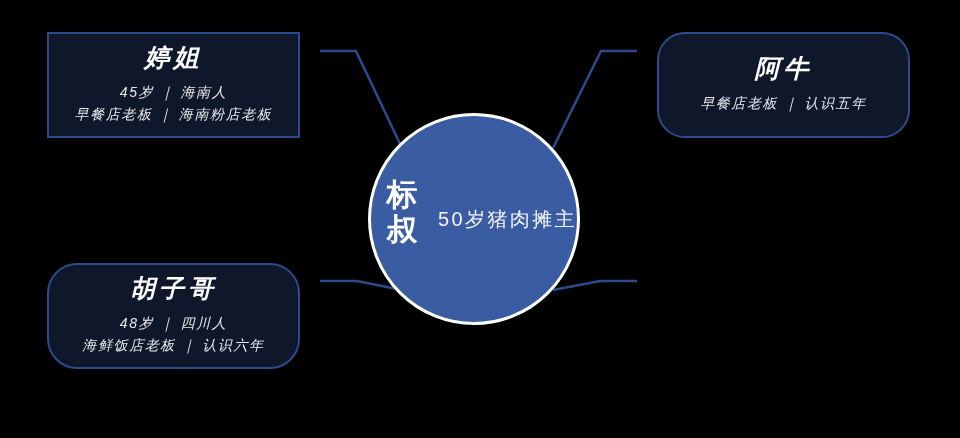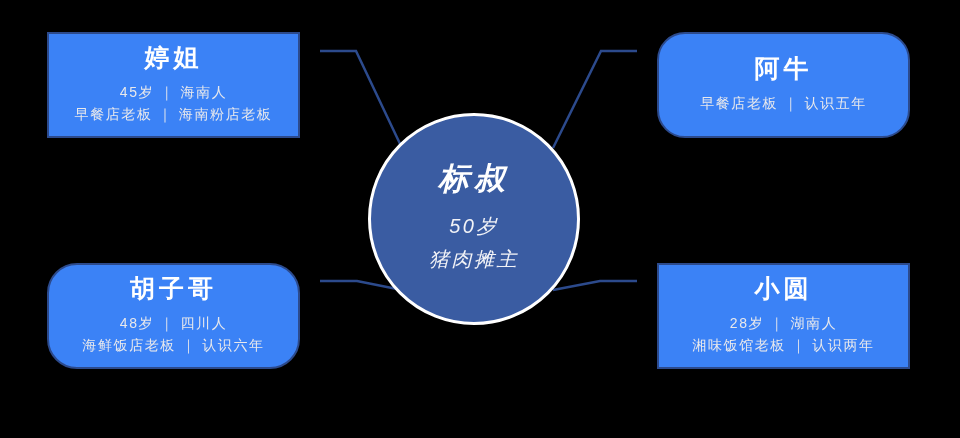--- a/index.html
+++ b/index.html
@@ -26,27 +26,28 @@
     width: 960px;
     height: 438px;
     pointer-events: none;
   }
 
   
   .card {
     position: absolute;
     box-sizing: border-box;
     border: 2px solid #2c4a8c;
-    background: #3b82f6;
+    background: #0f172a;
     display: flex;
     flex-direction: column;
     align-items: center;
     justify-content: center;
     text-align: center;
     color: #ffffff;
+    font-style: italic;
   }
   .card-top-left    { left: 47px;  top: 32px;  width: 253px; height: 106px; }
   .card-top-right   { left: 657px; top: 32px;  width: 253px; height: 106px; border-radius: 28px; }
   .card-bottom-left { left: 47px;  top: 263px; width: 253px; height: 106px; border-radius: 30px; }
   .card-bottom-right{ left: 657px; top: 263px; width: 253px; height: 106px; }
 
   .card-name {
     font-size: 25px;
     font-weight: bold;
     letter-spacing: 4px;
@@ -67,26 +68,25 @@
     position: absolute;
     left: 368px;
     top: 113px;
     width: 212px;
     height: 212px;
     border-radius: 50%;
     background: #3a5ca2;
     border: 3px solid #ffffff;
     box-sizing: border-box;
     display: flex;
-    flex-direction: column;
+    flex-direction: row;
     align-items: center;
     justify-content: center;
     text-align: center;
     color: #ffffff;
-    font-style: italic;
   }
   .hub-name {
     font-size: 31px;
     font-weight: bold;
     letter-spacing: 5px;
     line-height: 1.1;
     margin-bottom: 13px;
   }
   .hub-line {
     font-size: 20px;
@@ -118,25 +118,20 @@
     <div class="card-name">阿牛</div>
     <div class="card-line">早餐店老板 ｜ 认识五年</div>
   </div>
 
   <div class="card card-bottom-left">
     <div class="card-name">胡子哥</div>
     <div class="card-line">48岁 ｜ 四川人</div>
     <div class="card-line">海鲜饭店老板 ｜ 认识六年</div>
   </div>
 
-  <div class="card card-bottom-right">
-    <div class="card-name">小圆</div>
-    <div class="card-line">28岁 ｜ 湖南人</div>
-    <div class="card-line">湘味饭馆老板 ｜ 认识两年</div>
-  </div>
 
   <div class="hub">
     <div class="hub-name">标叔</div>
     <div class="hub-line">50岁</div>
     <div class="hub-line">猪肉摊主</div>
   </div>
 
 </div>
 
 </body></html>

